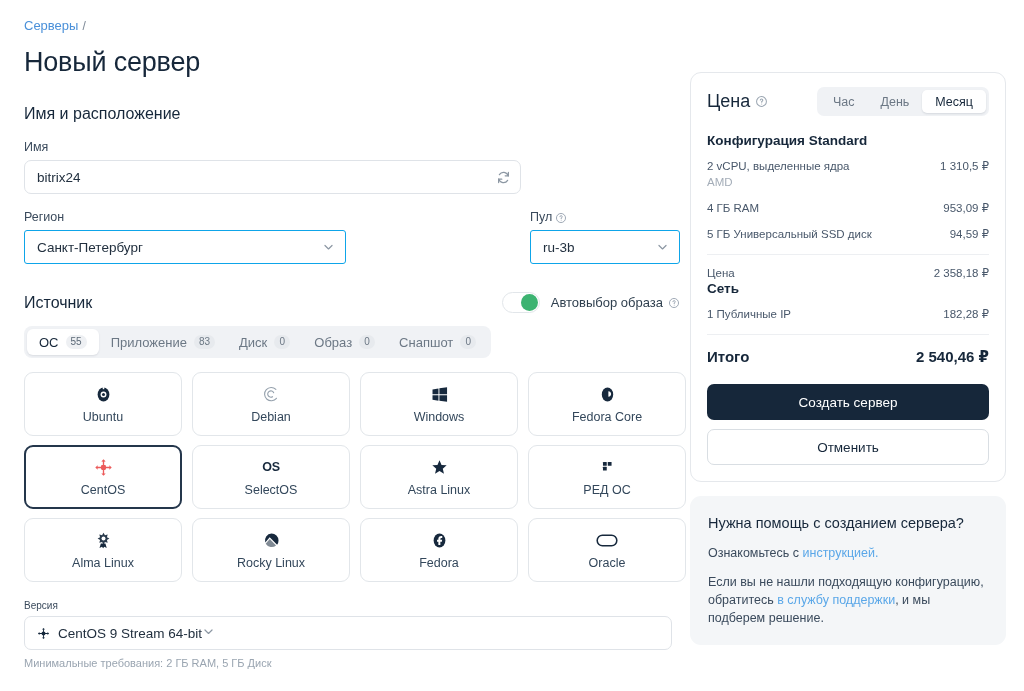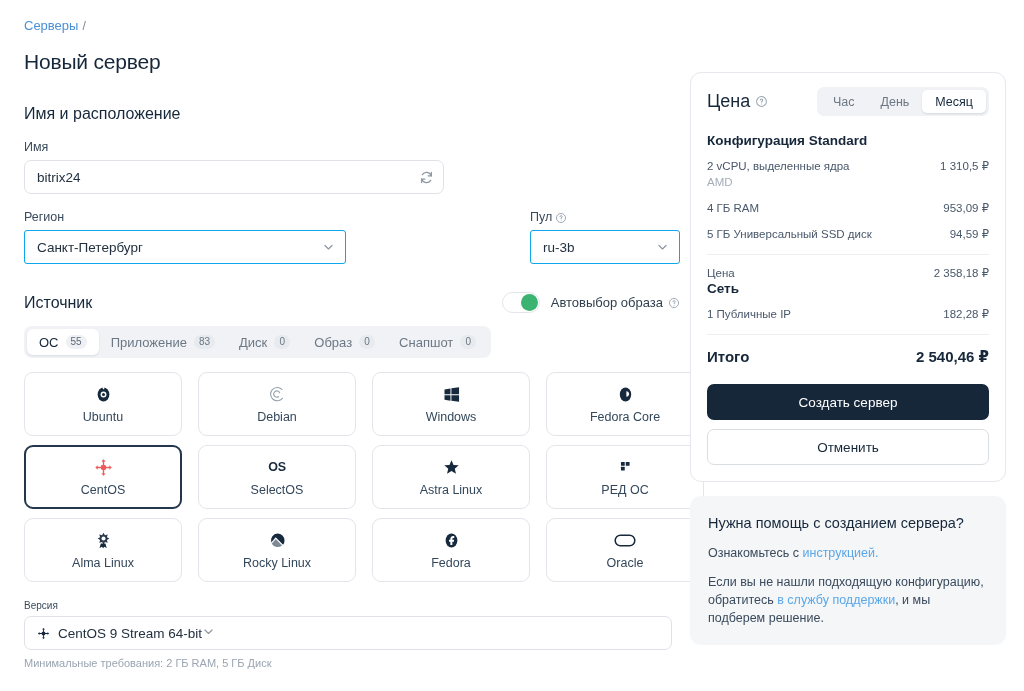--- a/index.html
+++ b/index.html
@@ -30,21 +30,21 @@
     color: #4a90d9;
     text-decoration: none;
   }
   .breadcrumb .sep {
     color: #7a8694;
     margin-left: 4px;
     font-size: 12px;
   }
 
   .page-title {
-    font-size: 21px;
+    font-size: 27px;
     font-weight: 400;
     color: #16273a;
     margin: 10px 0 0 0;
     letter-spacing: -0.2px;
     line-height: 32px;
   }
 
   .section-title {
     font-size: 16px;
     font-weight: 400;
@@ -59,21 +59,21 @@
     margin-top: 16px;
     margin-bottom: 5px;
     line-height: 15px;
     display: flex;
     align-items: center;
     gap: 3px;
   }
 
   .input-wrap {
     position: relative;
-    width: 420px; height: 34px;
+    width: 497px; height: 34px;
   }
   .text-input {
     width: 100%; height: 100%;
     border: 1px solid #dfe3e8;
     border-radius: 7px;
     padding: 0 34px 0 12px;
     font-size: 13.5px;
     font-family: inherit;
     color: #22303f;
     background: #fff;
@@ -179,21 +179,21 @@
     min-width: 16px;
     text-align: center;
   }
   .tab.active .badge { background: #eef0f3; color: #5b6876; }
 
   
   .os-grid {
     margin-top: 14px;
     display: grid;
     grid-template-columns: repeat(4, 158px);
-    gap: 9px 16px;
+    gap: 9px 10px;
     width: 656px;
   }
   .os-tile {
     height: 64px;
     border: 1px solid #e2e6ea;
     border-radius: 9px;
     background: #fff;
     display: flex;
     flex-direction: column;
     align-items: center;

